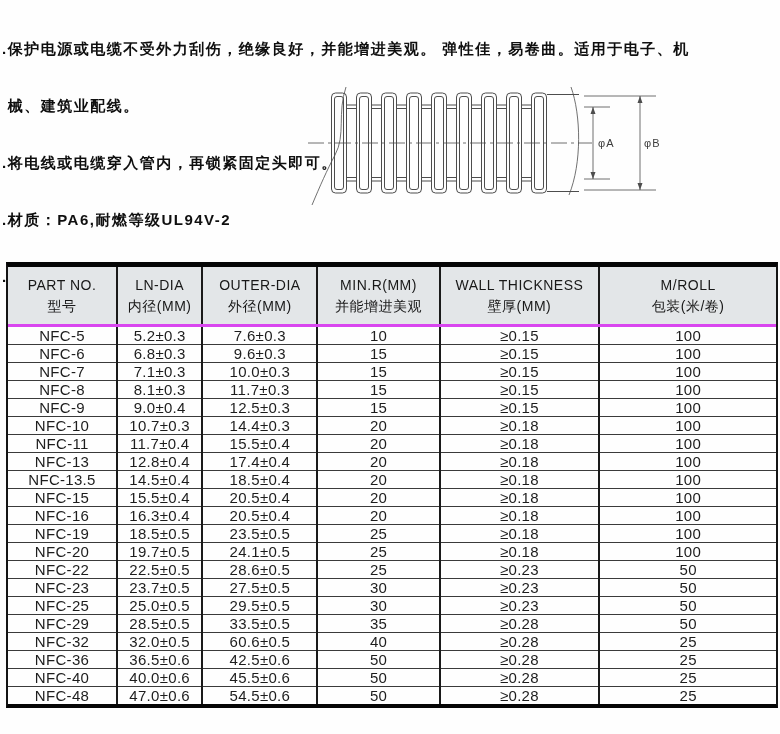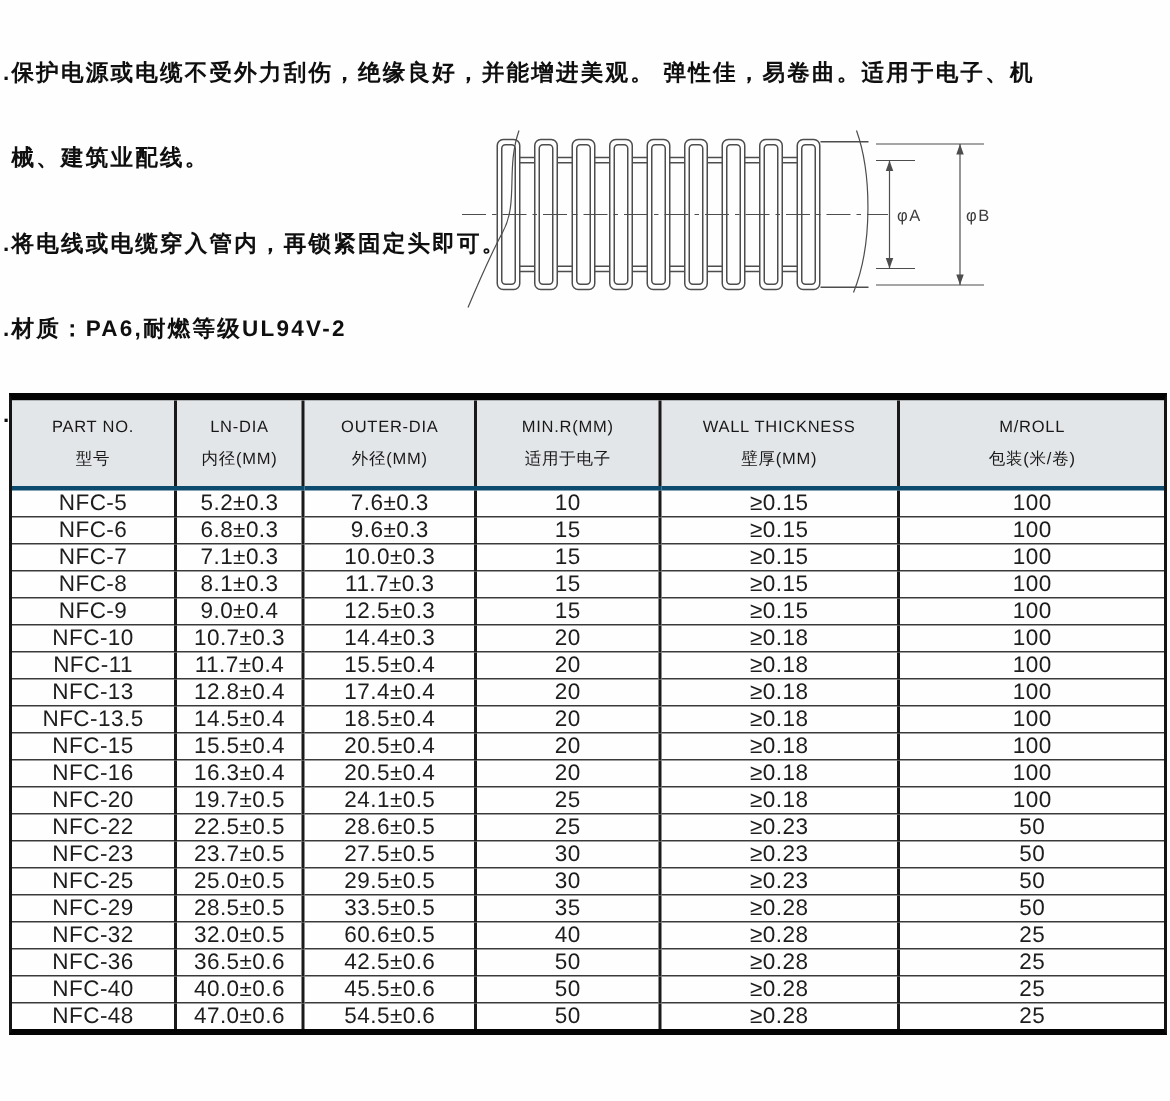--- a/index.html
+++ b/index.html
@@ -25,22 +25,22 @@
   .dwg-label{fill:#3d3d3d;font-size:11px;letter-spacing:1px;}
   
   .table-wrap{
     position:absolute;top:262px;left:6px;width:768px;
     border-top:5px solid #050505;border-bottom:4px solid #050505;
     border-left:2px solid #141414;border-right:2px solid #141414;
   }
   table{width:100%;border-collapse:collapse;table-layout:fixed;}
   thead th{
     background:var(--header_bg,#e3e6e8);
-    font-weight:normal;font-size:11px;line-height:21px;
-    padding:8px 0 7px 0;border-bottom:3px solid #0c4a6e;
+    font-weight:normal;font-size:14px;line-height:21px;
+    padding:8px 0 7px 0;border-bottom:3px solid #d946ef;
     letter-spacing:.5px;color:#181818;
   }
   thead th + th, tbody td + td{border-left:2px solid #1a1a1a;}
   tbody tr + tr td{border-top:1px solid #3a3a3a;}
   tbody td{
     text-align:center;font-size:15px;height:17px;line-height:17px;
     padding:0;color:#1d1d1d;letter-spacing:.3px;overflow:hidden;
   }
 </style>
 </head>
@@ -122,21 +122,21 @@
         <th>
           <div>LN-DIA</div>
           <div>内径(MM)</div>
         </th>
         <th>
           <div>OUTER-DIA</div>
           <div>外径(MM)</div>
         </th>
         <th>
           <div>MIN.R(MM)</div>
-          <div>适用于电子</div>
+          <div>并能增进美观</div>
         </th>
         <th>
           <div>WALL THICKNESS</div>
           <div>壁厚(MM)</div>
         </th>
         <th>
           <div>M/ROLL</div>
           <div>包装(米/卷)</div>
         </th>
       </tr>
@@ -220,20 +220,28 @@
           <td>20.5±0.4</td>
           <td>20</td>
           <td>≥0.18</td>
           <td>100</td>
         </tr>
         <tr>
           <td>NFC-16</td>
           <td>16.3±0.4</td>
           <td>20.5±0.4</td>
           <td>20</td>
+          <td>≥0.18</td>
+          <td>100</td>
+        </tr>
+        <tr>
+          <td>NFC-19</td>
+          <td>18.5±0.5</td>
+          <td>23.5±0.5</td>
+          <td>25</td>
           <td>≥0.18</td>
           <td>100</td>
         </tr>
         <tr>
           <td>NFC-20</td>
           <td>19.7±0.5</td>
           <td>24.1±0.5</td>
           <td>25</td>
           <td>≥0.18</td>
           <td>100</td>

